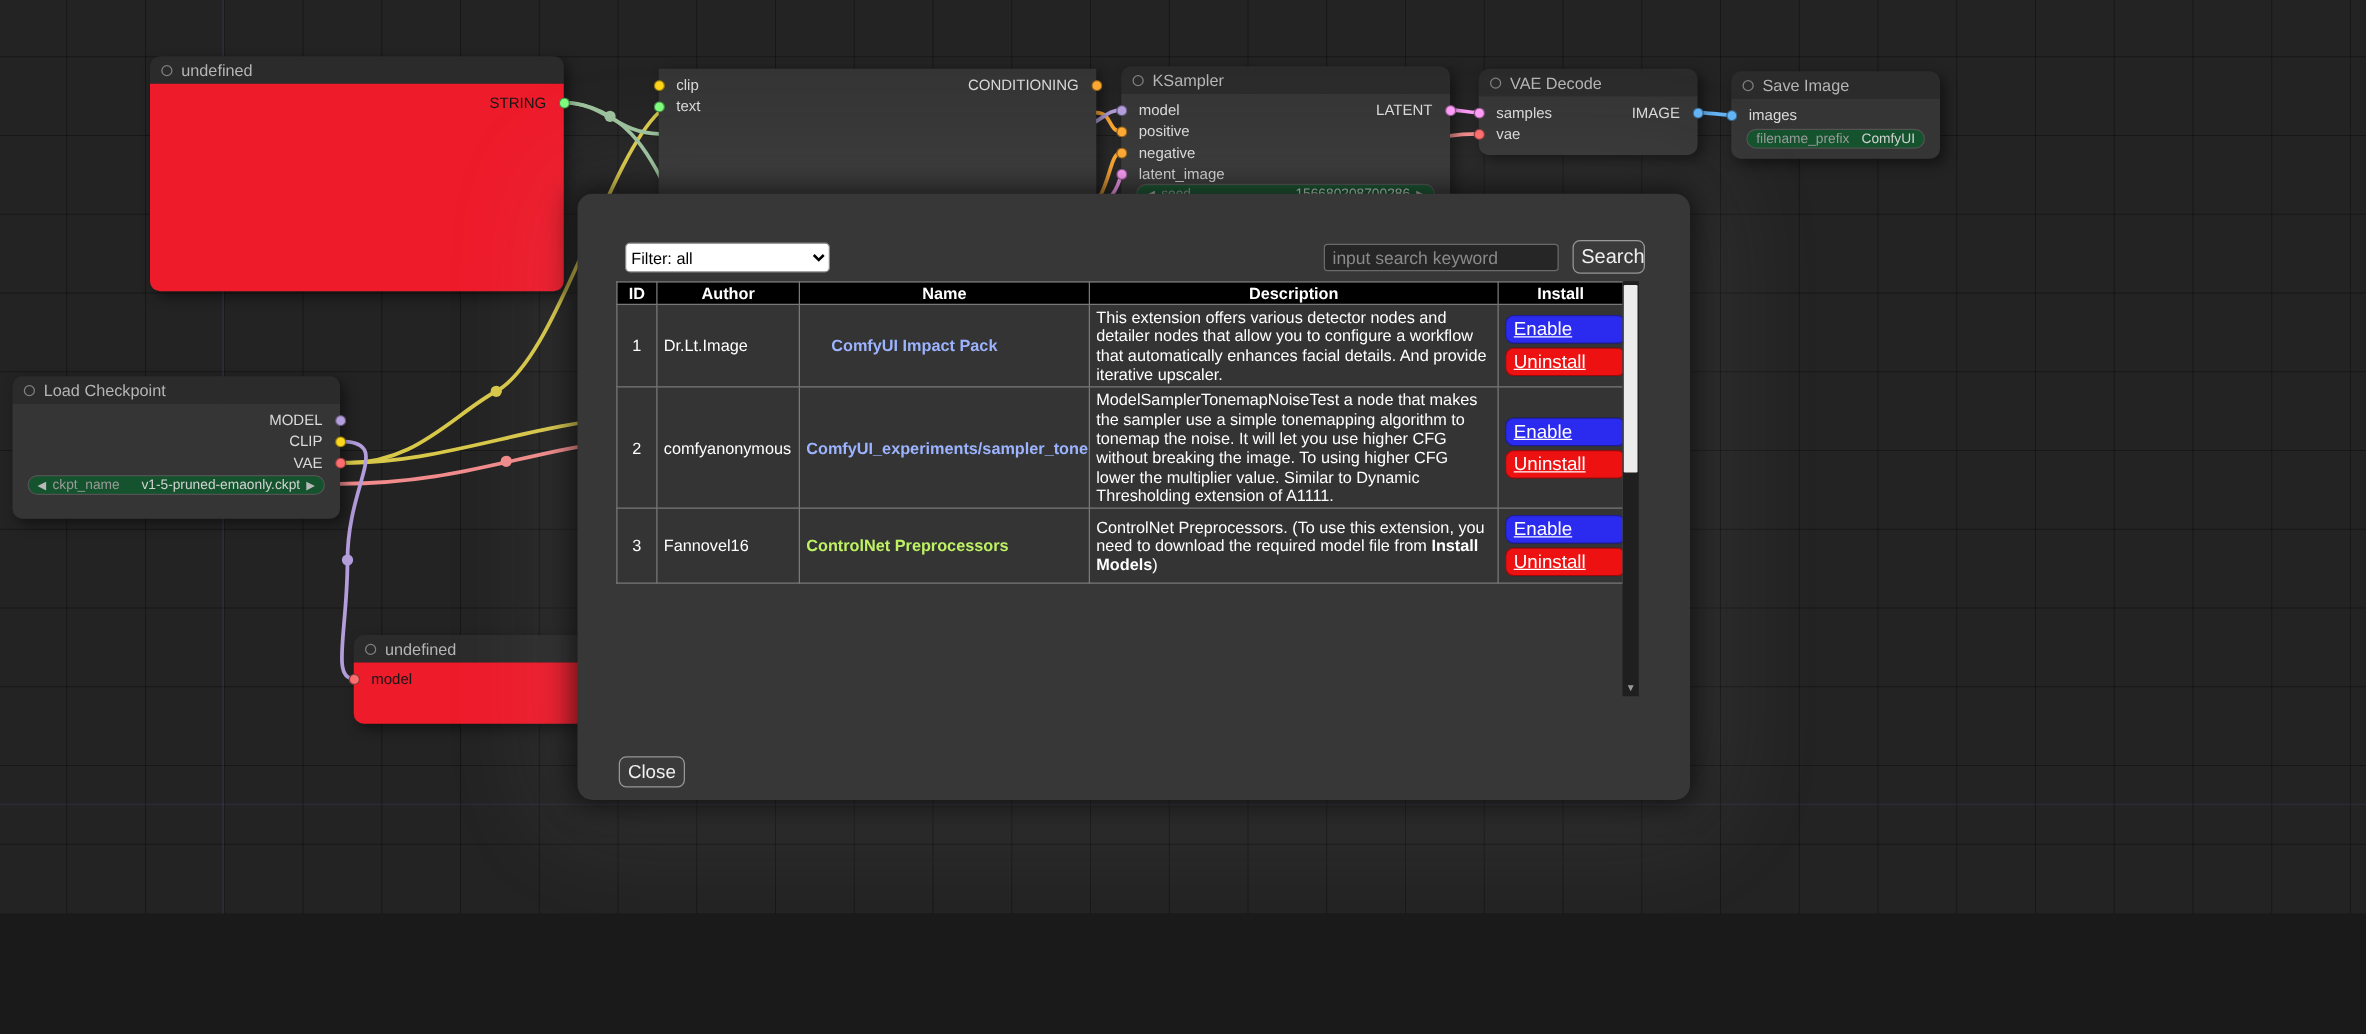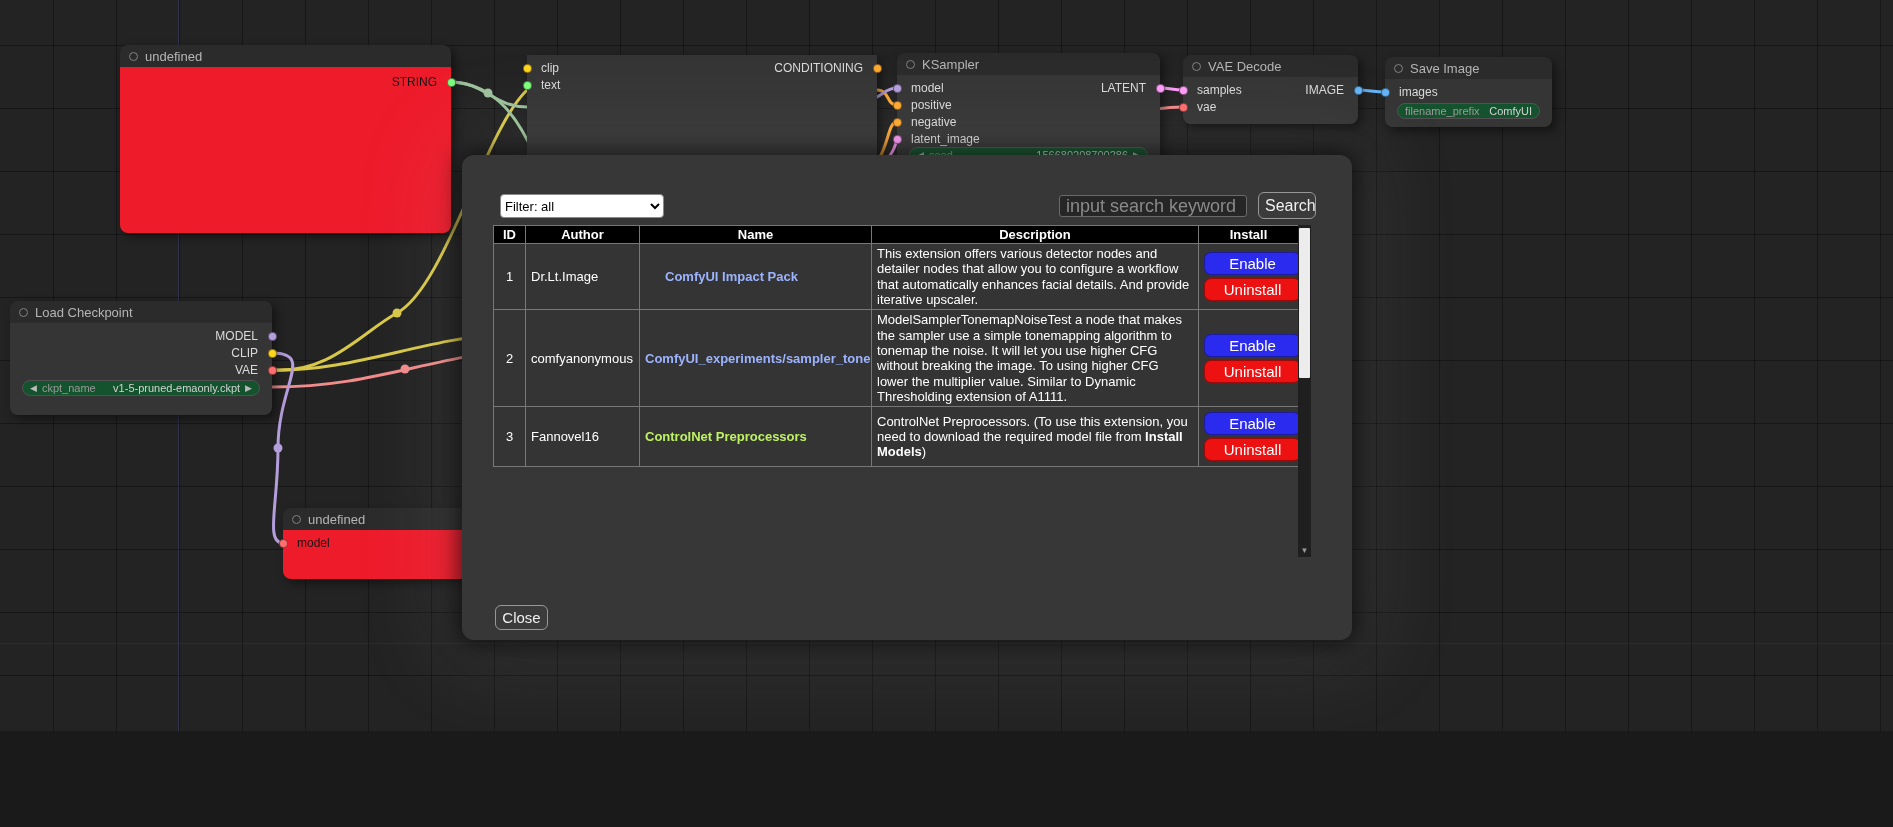--- a/index.html
+++ b/index.html
@@ -28,35 +28,35 @@
   .dark-label{color:#171717;}
   .widget{position:absolute;left:12px;right:12px;height:16px;background:#14532d;border:1px solid #525252;border-radius:9px;display:flex;align-items:center;font-size:11px;padding:0 7px;box-sizing:border-box;}
   .widget .arr{font-size:9px;color:#b9b9b9;line-height:1;flex:none;}
   .widget .wname{color:#9a9a9a;margin-left:5px;overflow:hidden;white-space:nowrap;}
   .widget .wval{margin-left:auto;color:#d2d2d2;margin-right:5px;white-space:nowrap;}
 
   
   .modal{position:absolute;left:462px;top:155px;width:890px;height:485px;z-index:10;background:#373737;border-radius:12px;
     box-shadow:0 0 22px 4px rgba(0,0,0,0.6),0 0 85px 28px rgba(175,175,175,0.10);}
   .filter-select{position:absolute;left:38px;top:39px;width:164px;height:24px;font-size:13px;background:#ffffff;color:#000;border:1px solid #888;border-radius:4px;font-family:"Liberation Sans",sans-serif;}
-  .search-input{position:absolute;left:597px;top:40px;width:188px;height:22px;background:#262626;border:1px solid #6a6a6a;border-radius:3px;color:#cccccc;font-size:18px;padding:0 6px;box-sizing:border-box;font-family:"Liberation Sans",sans-serif;}
+  .search-input{position:absolute;left:597px;top:40px;width:188px;height:22px;background:#262626;border:1px solid #6a6a6a;border-radius:3px;color:#cccccc;font-size:14px;padding:0 6px;box-sizing:border-box;font-family:"Liberation Sans",sans-serif;}
   .search-input::placeholder{color:#8a8a8a;}
   .btn-gray{background:#3b3b3b;border:1px solid #979797;border-radius:6px;color:#f0f0f0;font-family:"Liberation Sans",sans-serif;cursor:pointer;}
   .search-btn{position:absolute;left:796px;top:37px;width:58px;height:27px;font-size:16px;}
   .close-btn{position:absolute;left:33px;top:450px;width:53px;height:25px;font-size:15px;}
   .tablewrap{position:absolute;left:31px;top:70px;width:818px;height:332px;}
   table.ext{border-collapse:collapse;width:805px;table-layout:fixed;color:#ffffff;}
   table.ext th{background:#000;border:1px solid #787878;font-size:13px;font-weight:bold;padding:1px 4px;}
   table.ext td{background:#343434;border:1px solid #787878;padding:2px 5px;vertical-align:middle;font-size:13px;}
   td.idcell{text-align:center;}
   td.namecell{white-space:nowrap;overflow:hidden;}
   .name-link{font-weight:bold;color:#9cb4ff;text-decoration:none;cursor:pointer;}
   td.desccell{font-size:12.5px;line-height:1.18;}
   td.installcell{text-align:center;padding:2px;}
-  .btn-install{display:block;width:97px;height:23px;margin:3px auto;border-radius:7px;border:1px solid rgba(0,0,0,0.35);color:#fff;font-size:15px;line-height:20px;text-align:center;cursor:pointer;font-family:"Liberation Sans",sans-serif;}
+  .btn-install{display:block;width:97px;height:23px;margin:3px auto;border-radius:7px;border:1px solid rgba(0,0,0,0.35);color:#fff;font-size:15px;line-height:20px;text-align:left;cursor:pointer;font-family:"Liberation Sans",sans-serif;text-decoration:underline;}
   .scrollbar{position:absolute;left:805px;top:0;width:13px;height:332px;background:#1f1f1f;}
   .scroll-thumb{position:absolute;left:1px;top:3px;width:11px;height:150px;background:#ececec;border-radius:1px;}
   .scroll-arrow{position:absolute;left:0;bottom:0;width:13px;height:13px;color:#9a9a9a;font-size:8px;line-height:13px;text-align:center;}
 </style>
 </head>
 <body>
 
 <div class="canvas">
   <div class="axis-v"></div>
   <div class="axis-h"></div>

